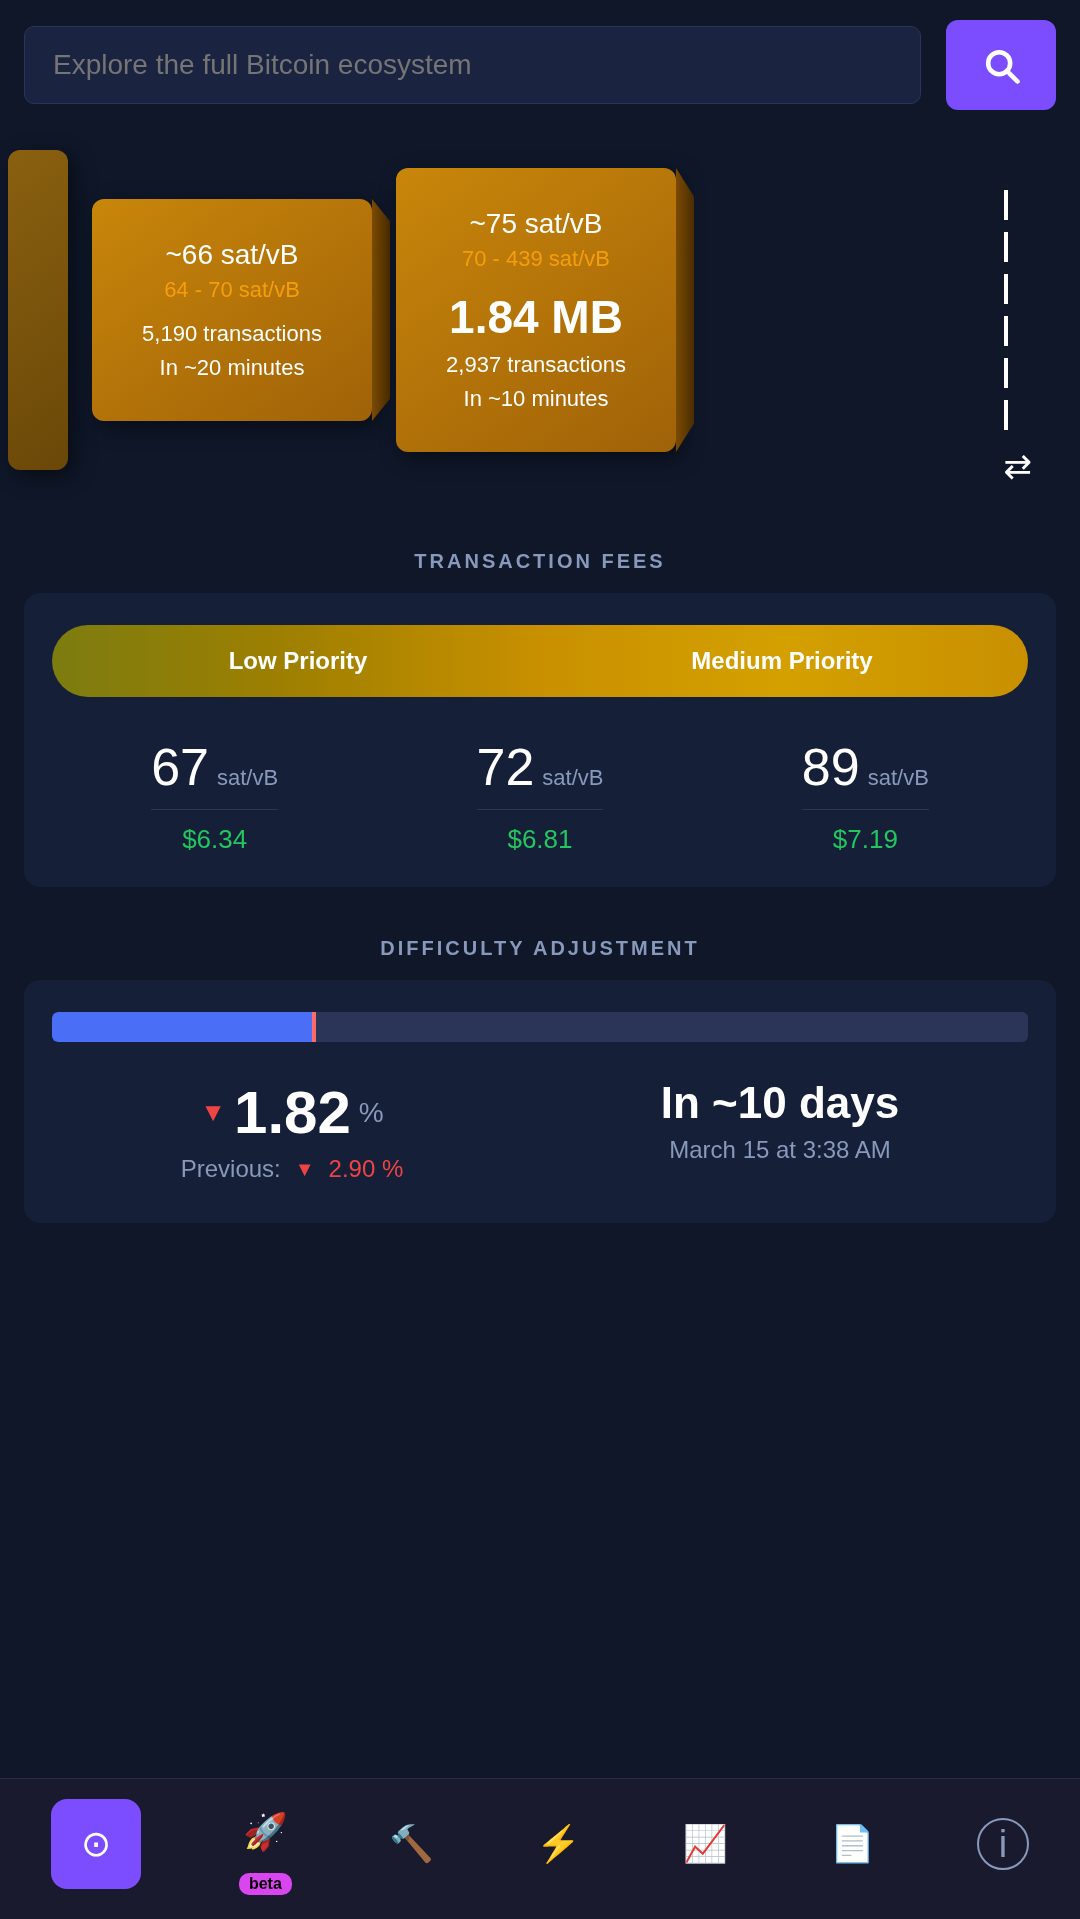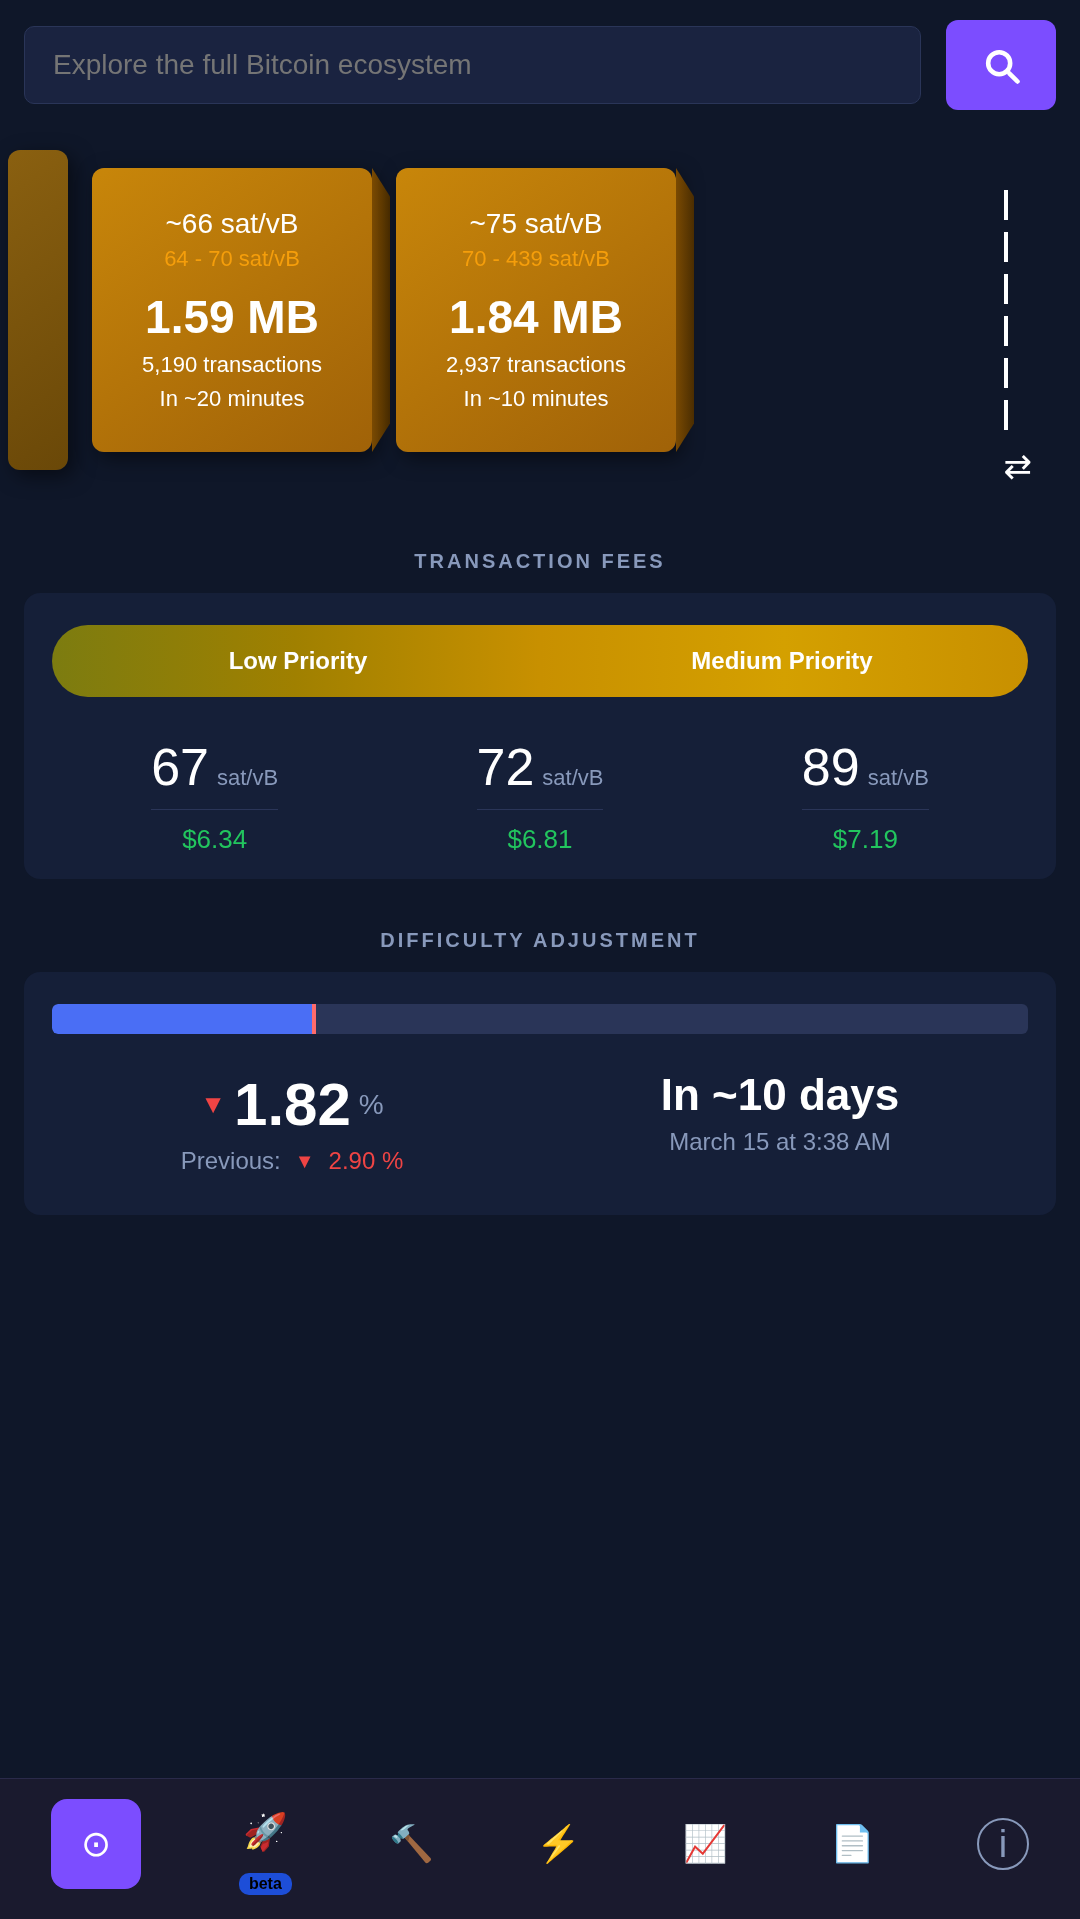--- a/index.html
+++ b/index.html
@@ -164,21 +164,21 @@
       letter-spacing: 3px;
       font-weight: 700;
       margin: 40px 0 20px 0;
       text-transform: uppercase;
     }
 
     .fees-card {
       background-color: #151f38;
       border-radius: 16px;
       margin: 0 24px;
-      padding: 32px 28px 24px 28px;
+      padding: 32px 28px 32px 28px;
     }
 
     
     .priority-tabs {
       display: flex;
       background: linear-gradient(to right, #7c7c10, #a08000, #c89000, #d4a000, #c89000);
       border-radius: 40px;
       padding: 4px;
       margin-bottom: 40px;
       overflow: hidden;
@@ -349,21 +349,21 @@
     }
     .nav-icon {
       font-size: 36px;
       color: #8899bb;
     }
     .nav-icon-active {
       font-size: 36px;
       color: #ffffff;
     }
     .beta-badge {
-      background-color: #1d4ed8;
+      background-color: #d946ef;
       color: #000;
       font-size: 16px;
       font-weight: 700;
       padding: 2px 10px;
       border-radius: 10px;
       position: absolute;
       bottom: -18px;
     }
   </style>
 </head>
@@ -381,21 +381,20 @@
 </div>
 
 <div class="blocks-section">
   <div class="blocks-container">
 
     <div class="block-card-partial" style="height:320px; margin-left:0;"></div>
 
     <div class="block-card">
       <div class="block-fee-rate">~66 sat/vB</div>
       <div class="block-fee-range">64 - 70 sat/vB</div>
-      <div class="block-size">1.59 MB</div>
       <div class="block-txcount">5,190 transactions</div>
       <div class="block-time">In ~20 minutes</div>
     </div>
 
     <div class="block-card">
       <div class="block-fee-rate">~75 sat/vB</div>
       <div class="block-fee-range">70 - 439 sat/vB</div>
       <div class="block-size">1.84 MB</div>
       <div class="block-txcount">2,937 transactions</div>
       <div class="block-time">In ~10 minutes</div>

